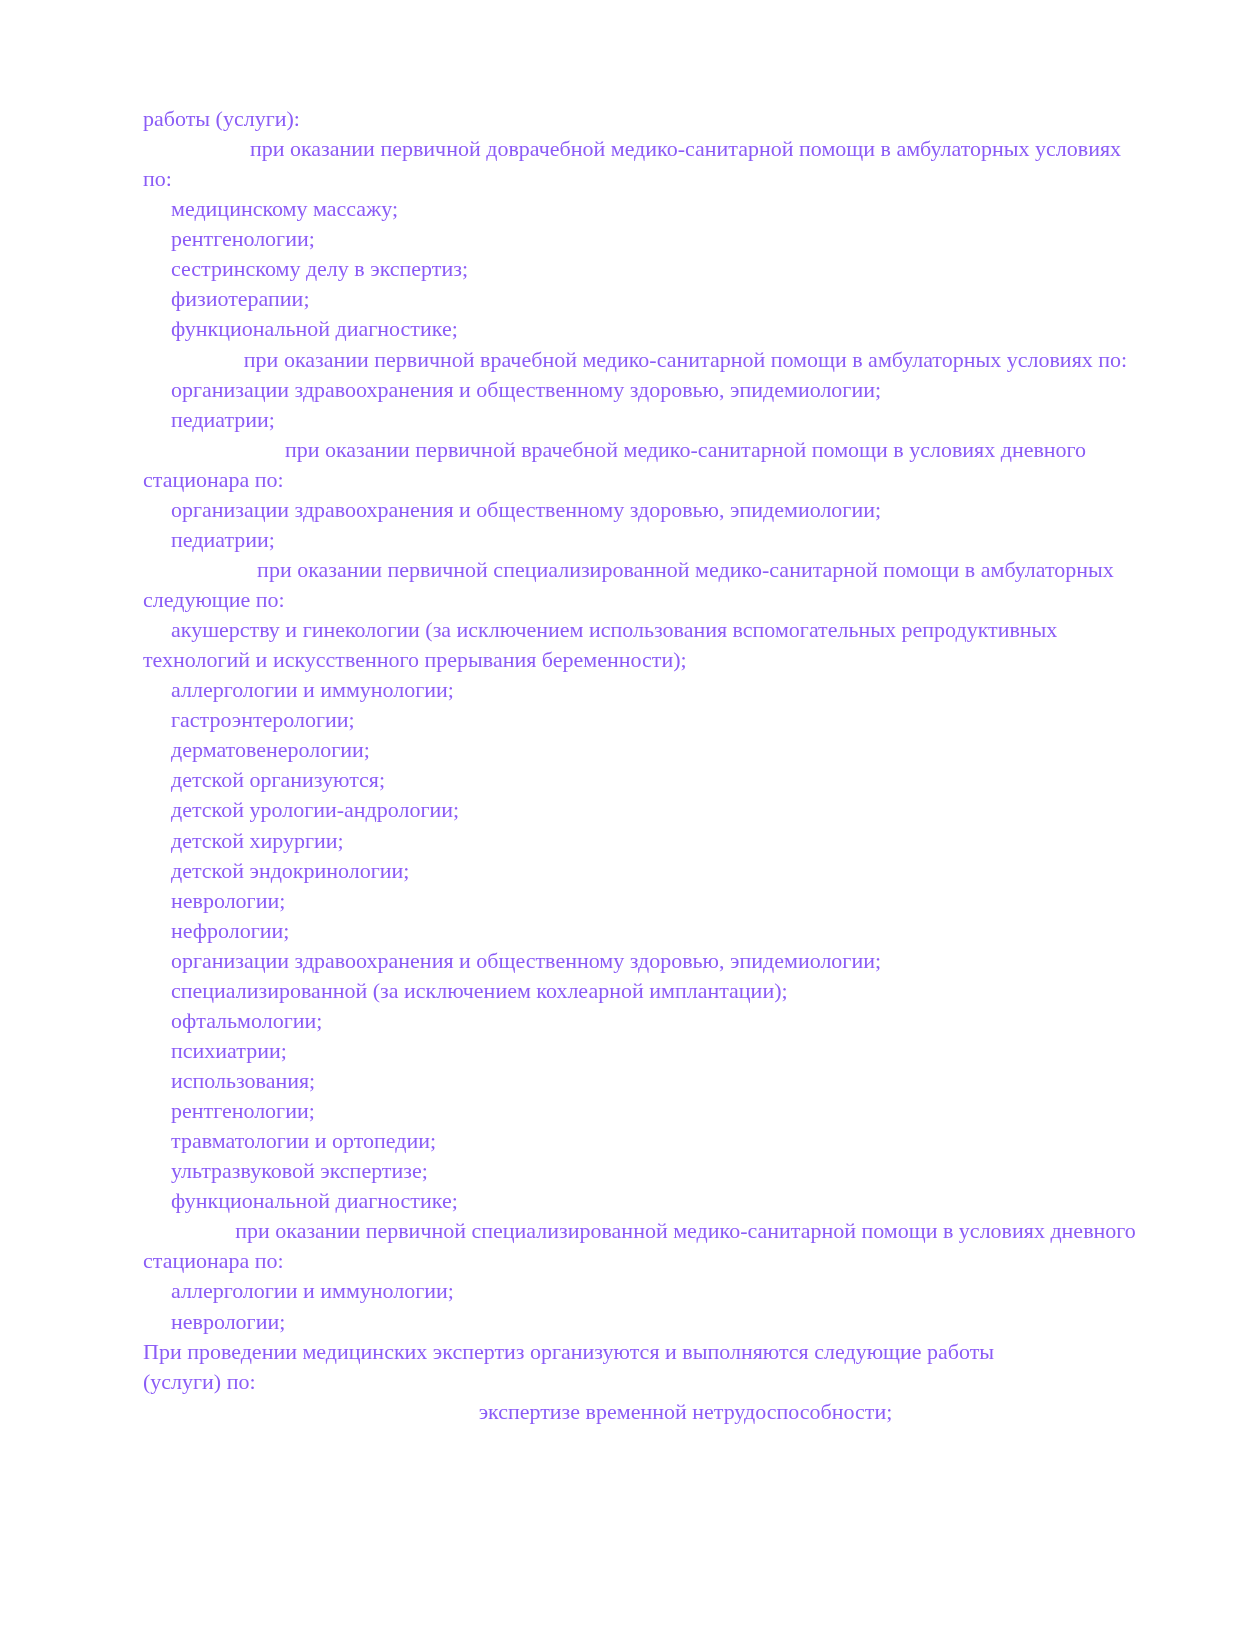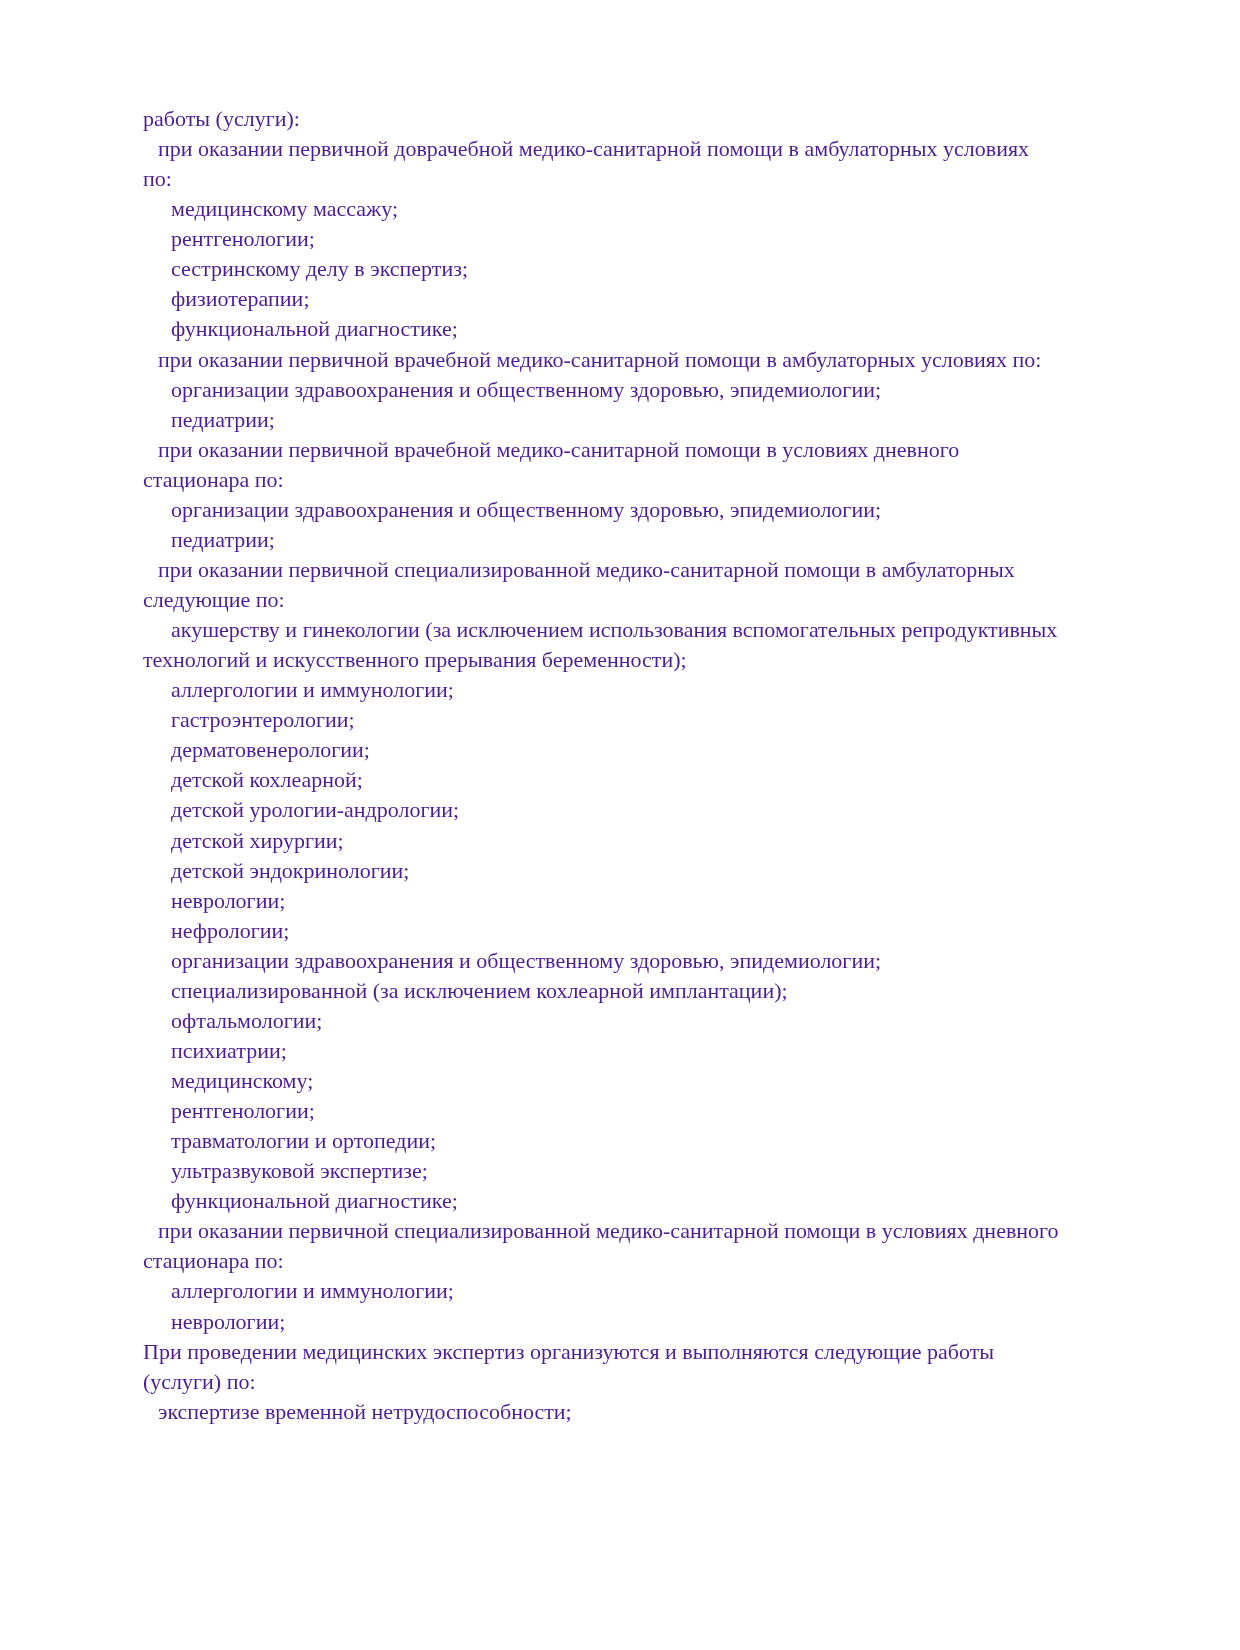--- a/index.html
+++ b/index.html
@@ -27,28 +27,28 @@
     font-family: "Liberation Serif", "DejaVu Serif", serif;
     font-size: 22px;
     line-height: 30.07px;
     color: #000000;
     font-weight: 400;
   }
   .line {
     white-space: pre;
   }
   .indent-0 { padding-left: 0; }
-  .indent-1 { padding-left: 15px; }
+  .indent-1 { padding-left: 15px; text-align: center; }
   .indent-2 { padding-left: 28px; }
 </style>
 </head>
 <body style="background: rgb(255, 255, 255);">
 
 <div class="page">
-  <div class="textblock" style="color: #4c1d95;">
+  <div class="textblock" style="color: #8b5cf6;">
 
   <div class="line indent-0">работы (услуги):</div>
       <div class="line indent-1">при оказании первичной доврачебной медико-санитарной помощи в амбулаторных условиях</div>
       <div class="line indent-0">по:</div>
       <div class="line indent-2">медицинскому массажу;</div>
       <div class="line indent-2">рентгенологии;</div>
       <div class="line indent-2">сестринскому делу в экспертиз;</div>
       <div class="line indent-2">физиотерапии;</div>
       <div class="line indent-2">функциональной диагностике;</div>
       <div class="line indent-1">при оказании первичной врачебной медико-санитарной помощи в амбулаторных условиях по:</div>
@@ -58,31 +58,31 @@
       <div class="line indent-0">стационара по:</div>
       <div class="line indent-2">организации здравоохранения и общественному здоровью, эпидемиологии;</div>
       <div class="line indent-2">педиатрии;</div>
       <div class="line indent-1">при оказании первичной специализированной медико-санитарной помощи в амбулаторных</div>
       <div class="line indent-0">следующие по:</div>
       <div class="line indent-2">акушерству и гинекологии (за исключением использования вспомогательных репродуктивных</div>
       <div class="line indent-0">технологий и искусственного прерывания беременности);</div>
       <div class="line indent-2">аллергологии и иммунологии;</div>
       <div class="line indent-2">гастроэнтерологии;</div>
       <div class="line indent-2">дерматовенерологии;</div>
-      <div class="line indent-2">детской кохлеарной;</div>
+      <div class="line indent-2">детской организуются;</div>
       <div class="line indent-2">детской урологии-андрологии;</div>
       <div class="line indent-2">детской хирургии;</div>
       <div class="line indent-2">детской эндокринологии;</div>
       <div class="line indent-2">неврологии;</div>
       <div class="line indent-2">нефрологии;</div>
       <div class="line indent-2">организации здравоохранения и общественному здоровью, эпидемиологии;</div>
       <div class="line indent-2">специализированной (за исключением кохлеарной имплантации);</div>
       <div class="line indent-2">офтальмологии;</div>
       <div class="line indent-2">психиатрии;</div>
-      <div class="line indent-2">медицинскому;</div>
+      <div class="line indent-2">использования;</div>
       <div class="line indent-2">рентгенологии;</div>
       <div class="line indent-2">травматологии и ортопедии;</div>
       <div class="line indent-2">ультразвуковой экспертизе;</div>
       <div class="line indent-2">функциональной диагностике;</div>
       <div class="line indent-1">при оказании первичной специализированной медико-санитарной помощи в условиях дневного</div>
       <div class="line indent-0">стационара по:</div>
       <div class="line indent-2">аллергологии и иммунологии;</div>
       <div class="line indent-2">неврологии;</div>
       <div class="line indent-0">При проведении медицинских экспертиз организуются и выполняются следующие работы</div>
       <div class="line indent-0">(услуги) по:</div>

